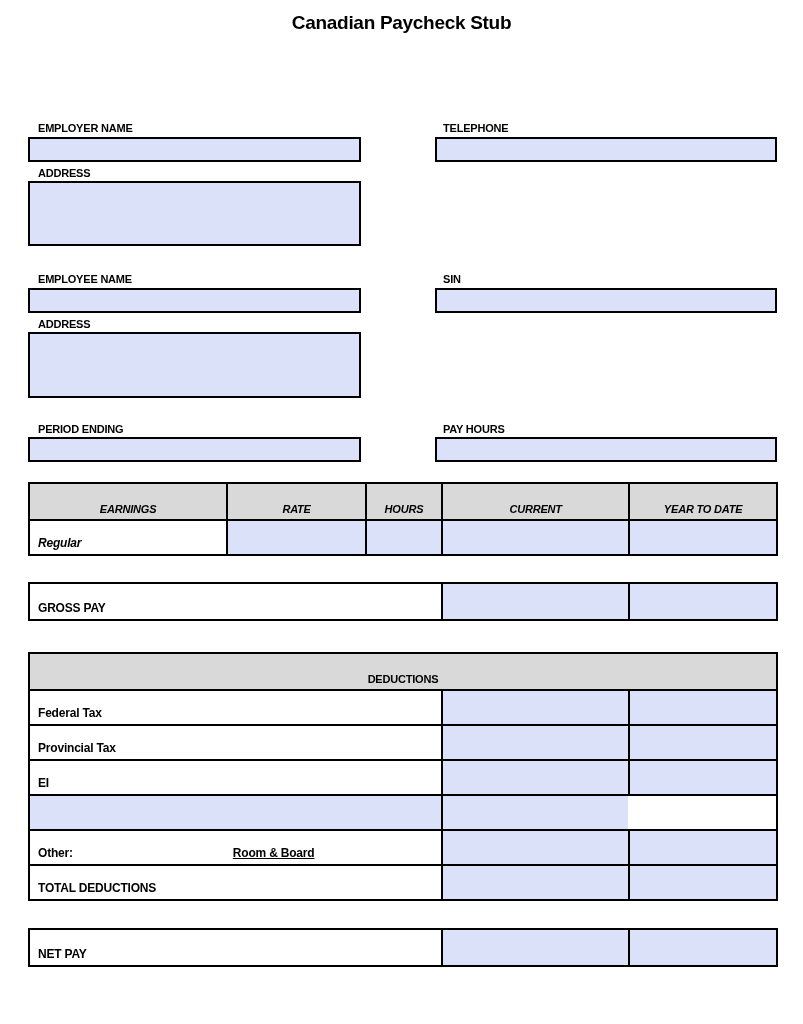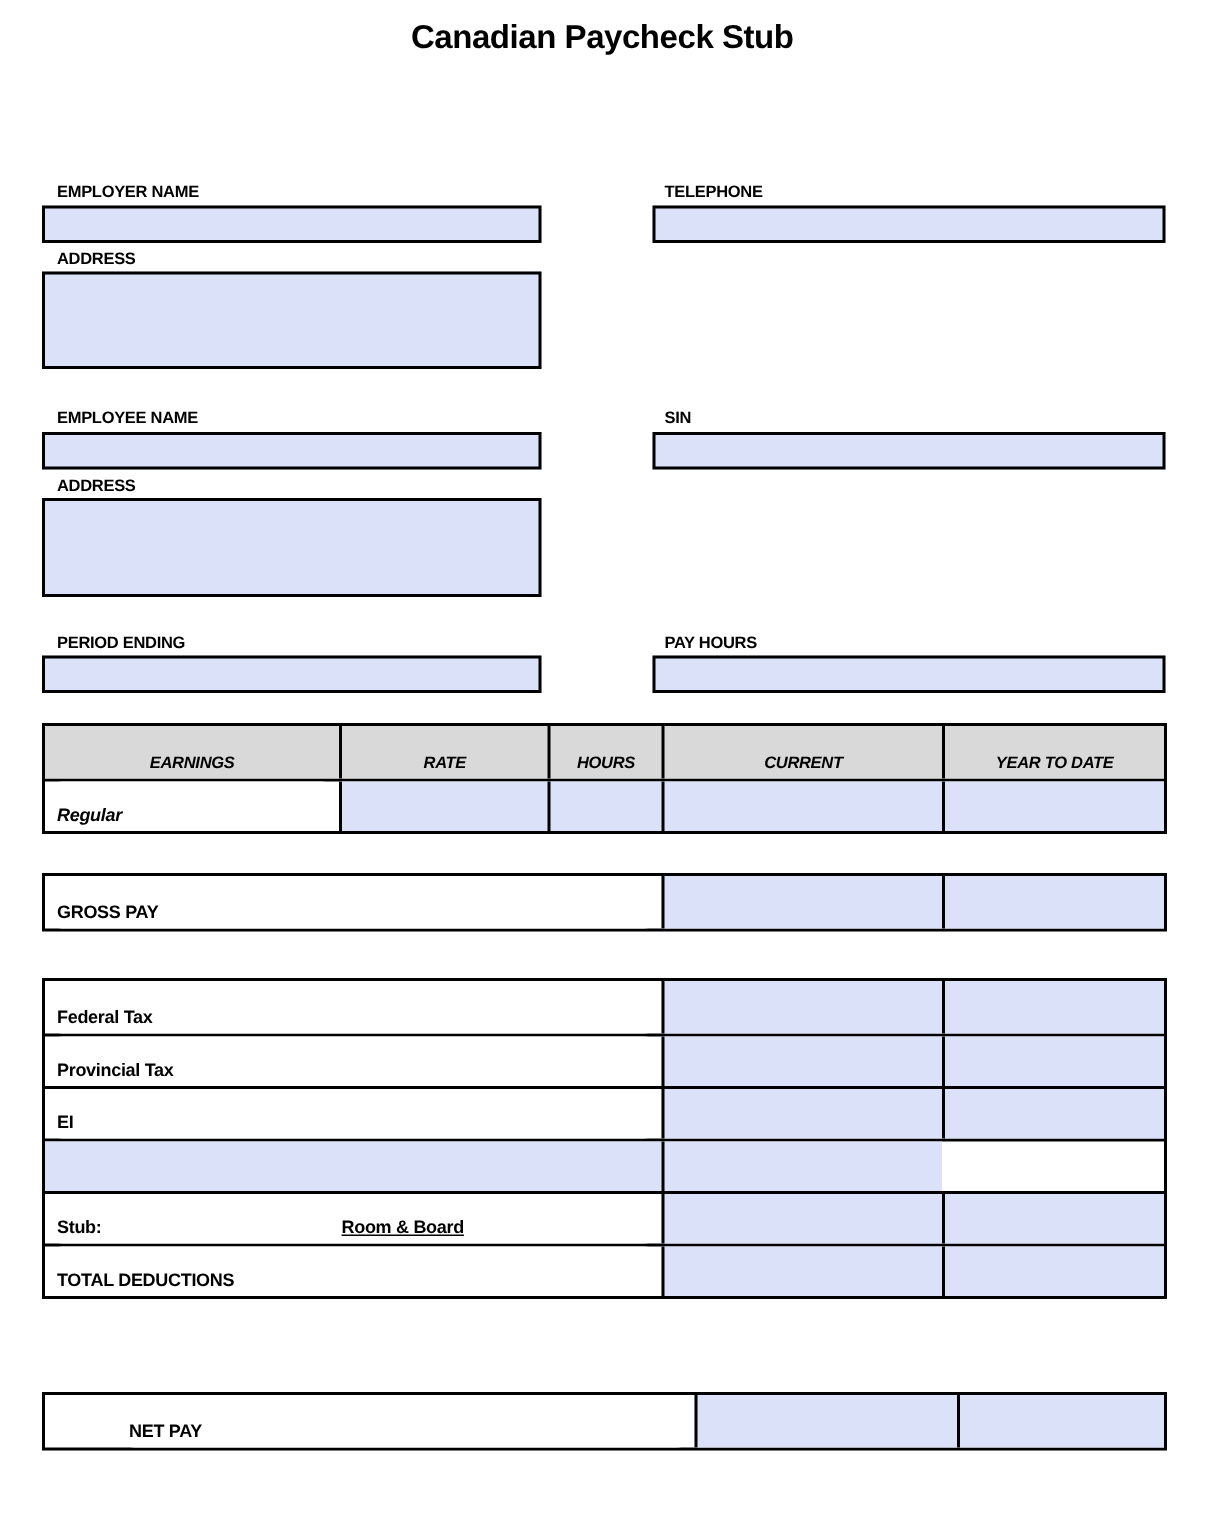--- a/index.html
+++ b/index.html
@@ -13,21 +13,21 @@
     position: relative;
     width: 803px;
     height: 1024px;
     background:#fff;
     overflow: hidden;
   }
   .title {
     position:absolute;
     top:12px; left:0; width:803px;
     text-align:center;
-    font-size:22px;
+    font-size:19px;
     font-weight:bold;
     letter-spacing:-0.3px;
   }
   .flabel {
     position:absolute;
     font-size:11px;
     font-weight:bold;
     letter-spacing:-0.2px;
     white-space:nowrap;
     text-align:center;
@@ -65,21 +65,21 @@
     letter-spacing:-0.2px;
     overflow:hidden;
   }
   .tcell + .tcell { border-left:2px solid #000; }
   .head-cell {
     background:#d9d9d9;
     justify-content:center;
     font-size:11px;
   }
   .field-cell { background:#dbe1f8; }
-  .label-cell { background:#fff;border-radius:12px; }
+  .label-cell { background:#fff; }
   .note-span { margin-left:160px;text-decoration:underline; }
 </style>
 </head>
 <body>
 
 <div class="page">
 
   <div class="title">Canadian Paycheck Stub</div>
 
   <div class="flabel" style="left:38px; top:122px;">EMPLOYER NAME</div>
@@ -125,20 +125,23 @@
 
   <div class="tbl" style="top:582px;">
     <div class="trow cols3">
       <div class="tcell label-cell">GROSS PAY</div>
       <div class="tcell field-cell"></div>
       <div class="tcell field-cell"></div>
     </div>
   </div>
 
   <div class="tbl" style="top:652px;">
+    <div class="trow cols1">
+      <div class="tcell head-cell">DEDUCTIONS</div>
+    </div>
     <div class="trow cols3">
       <div class="tcell label-cell">Federal Tax</div>
       <div class="tcell field-cell"></div>
       <div class="tcell field-cell"></div>
     </div>
     <div class="trow cols3">
       <div class="tcell label-cell">Provincial Tax</div>
       <div class="tcell field-cell"></div>
       <div class="tcell field-cell"></div>
     </div>
@@ -146,34 +149,34 @@
       <div class="tcell label-cell">EI</div>
       <div class="tcell field-cell"></div>
       <div class="tcell field-cell"></div>
     </div>
     <div class="trow cols3">
       <div class="tcell field-cell"></div>
       <div class="tcell field-cell"></div>
     </div>
     <div class="trow cols3">
       <div class="tcell label-cell">
-        <span>Stub:</span>
+        <span>Other:</span>
         <span class="note-span">Room &amp; Board</span>
       </div>
       <div class="tcell field-cell"></div>
       <div class="tcell field-cell"></div>
     </div>
     <div class="trow cols3">
       <div class="tcell label-cell">TOTAL DEDUCTIONS</div>
       <div class="tcell field-cell"></div>
       <div class="tcell field-cell"></div>
     </div>
   </div>
 
-  <div class="tbl" style="top:928px;padding-left:48px;">
+  <div class="tbl" style="top:928px;">
     <div class="trow cols3">
       <div class="tcell label-cell">NET PAY</div>
       <div class="tcell field-cell"></div>
       <div class="tcell field-cell"></div>
     </div>
   </div>
 
 </div>
 
 </body></html>

